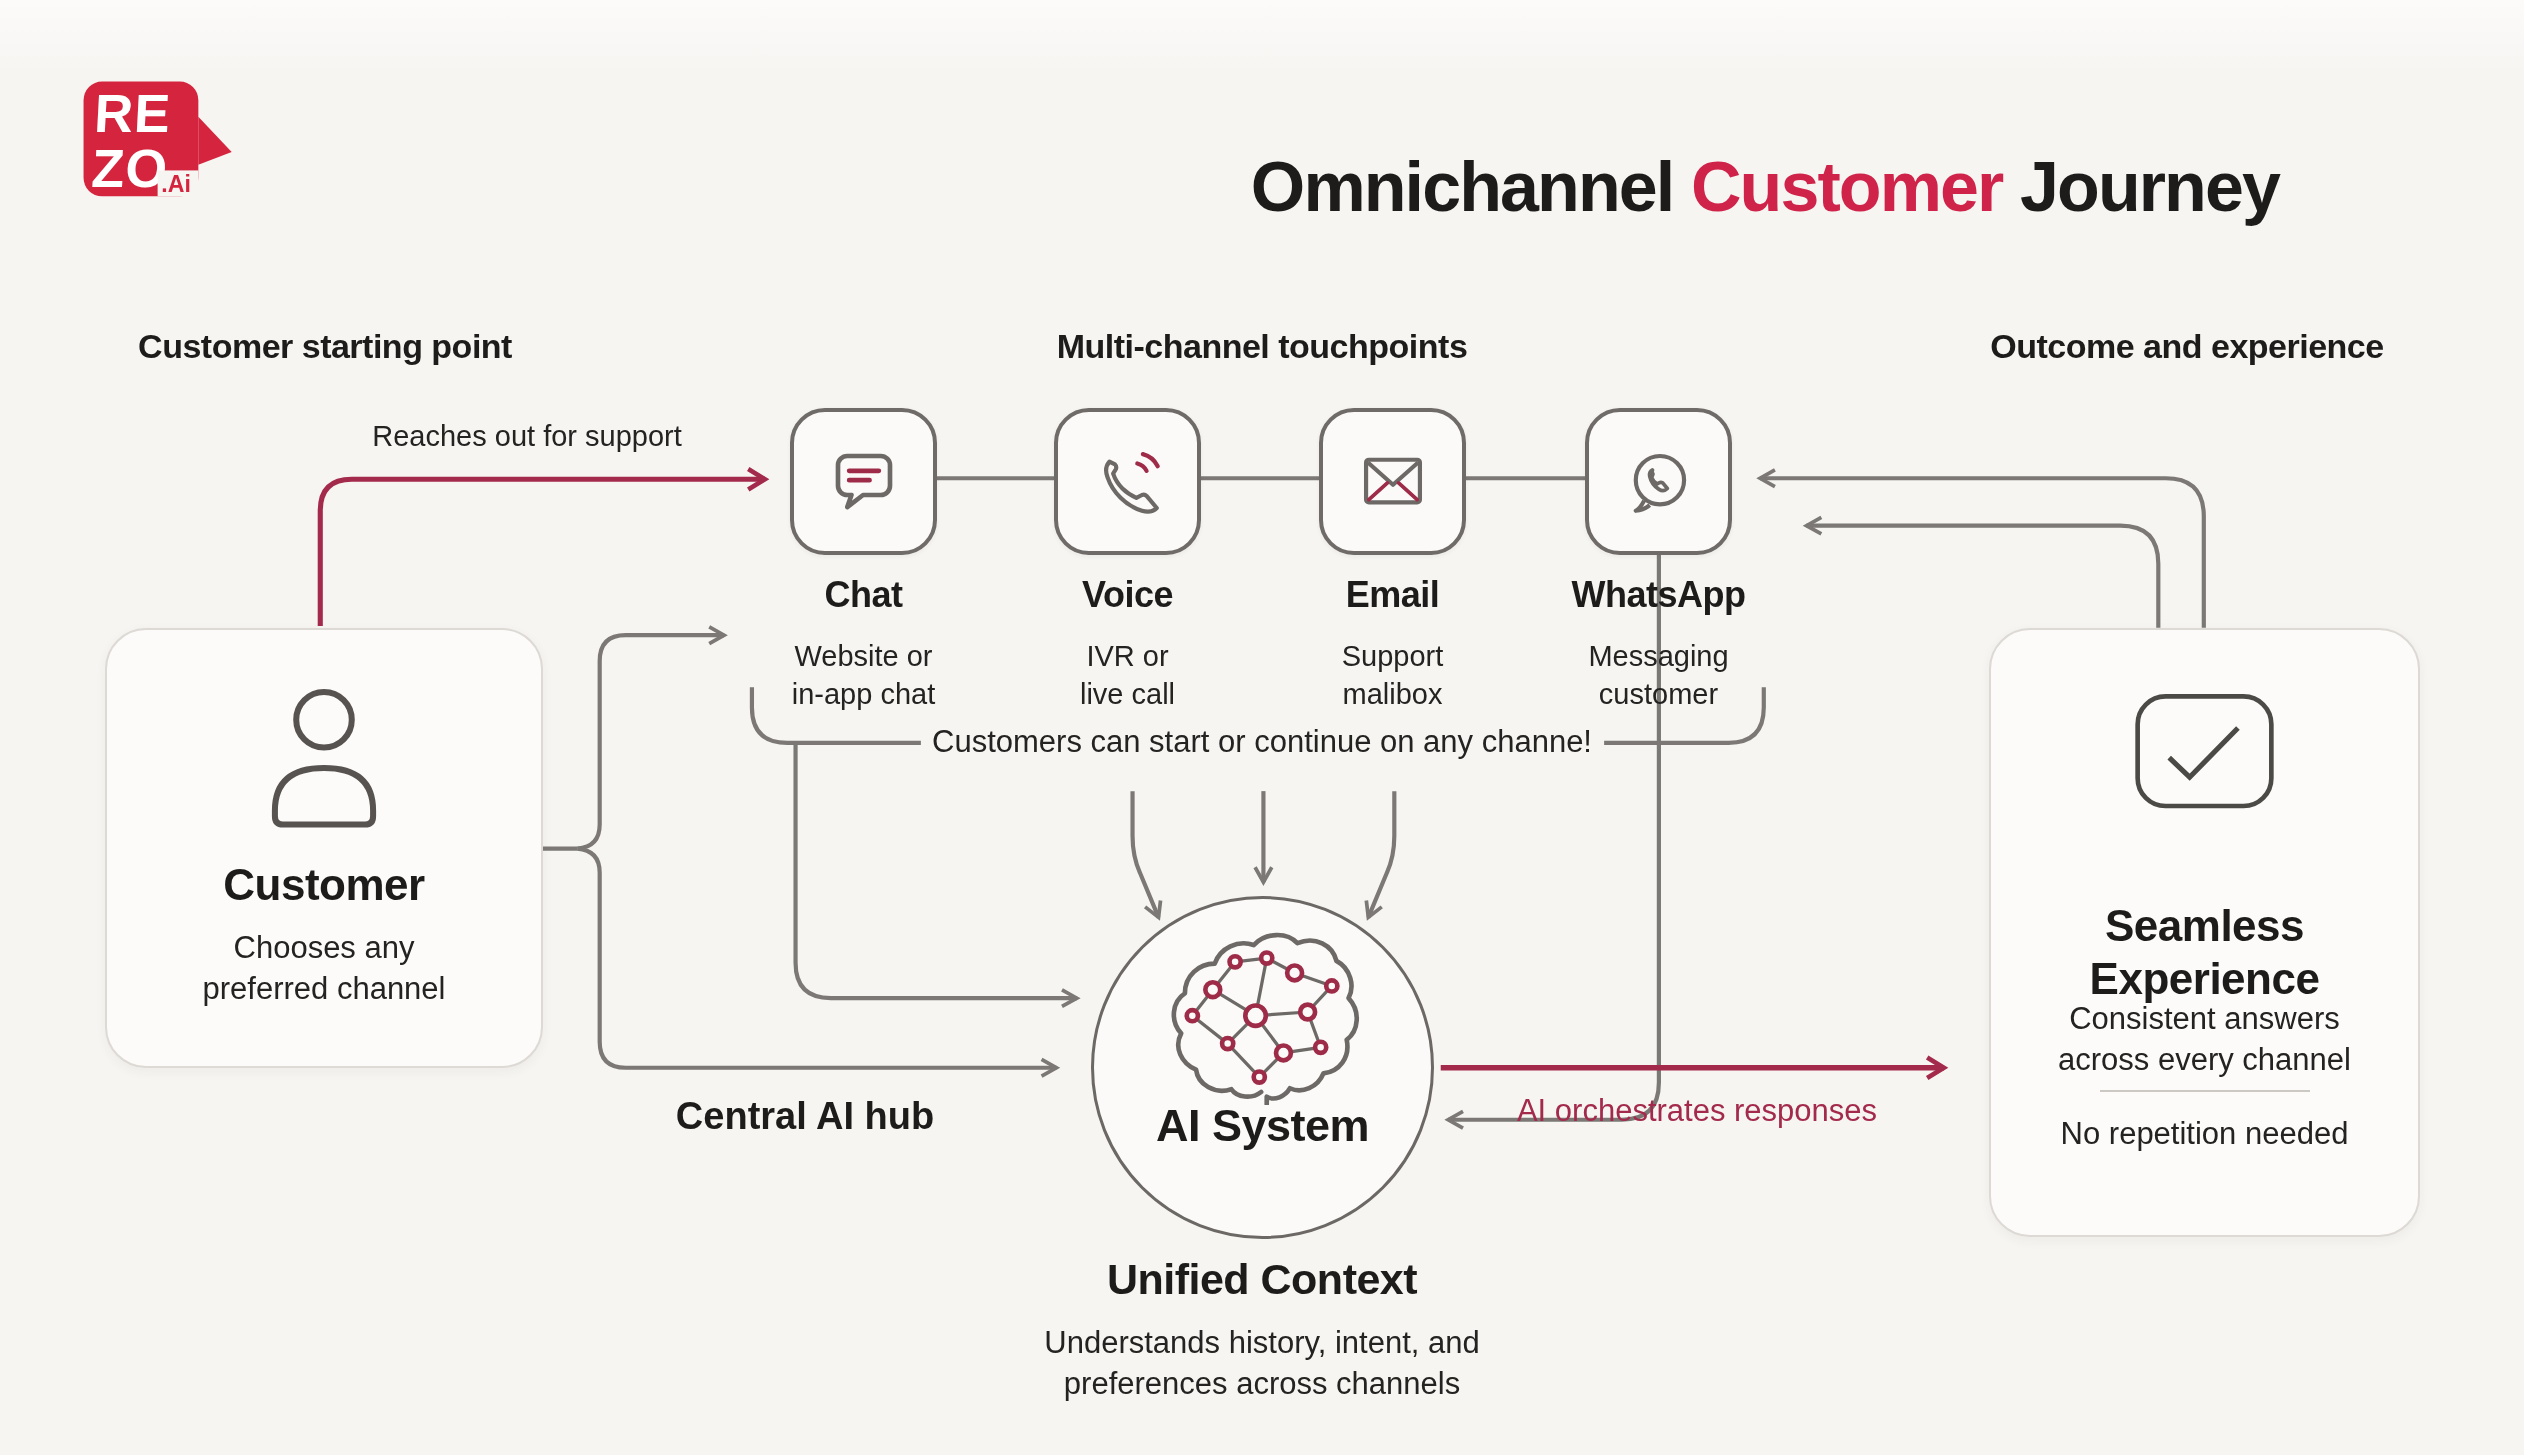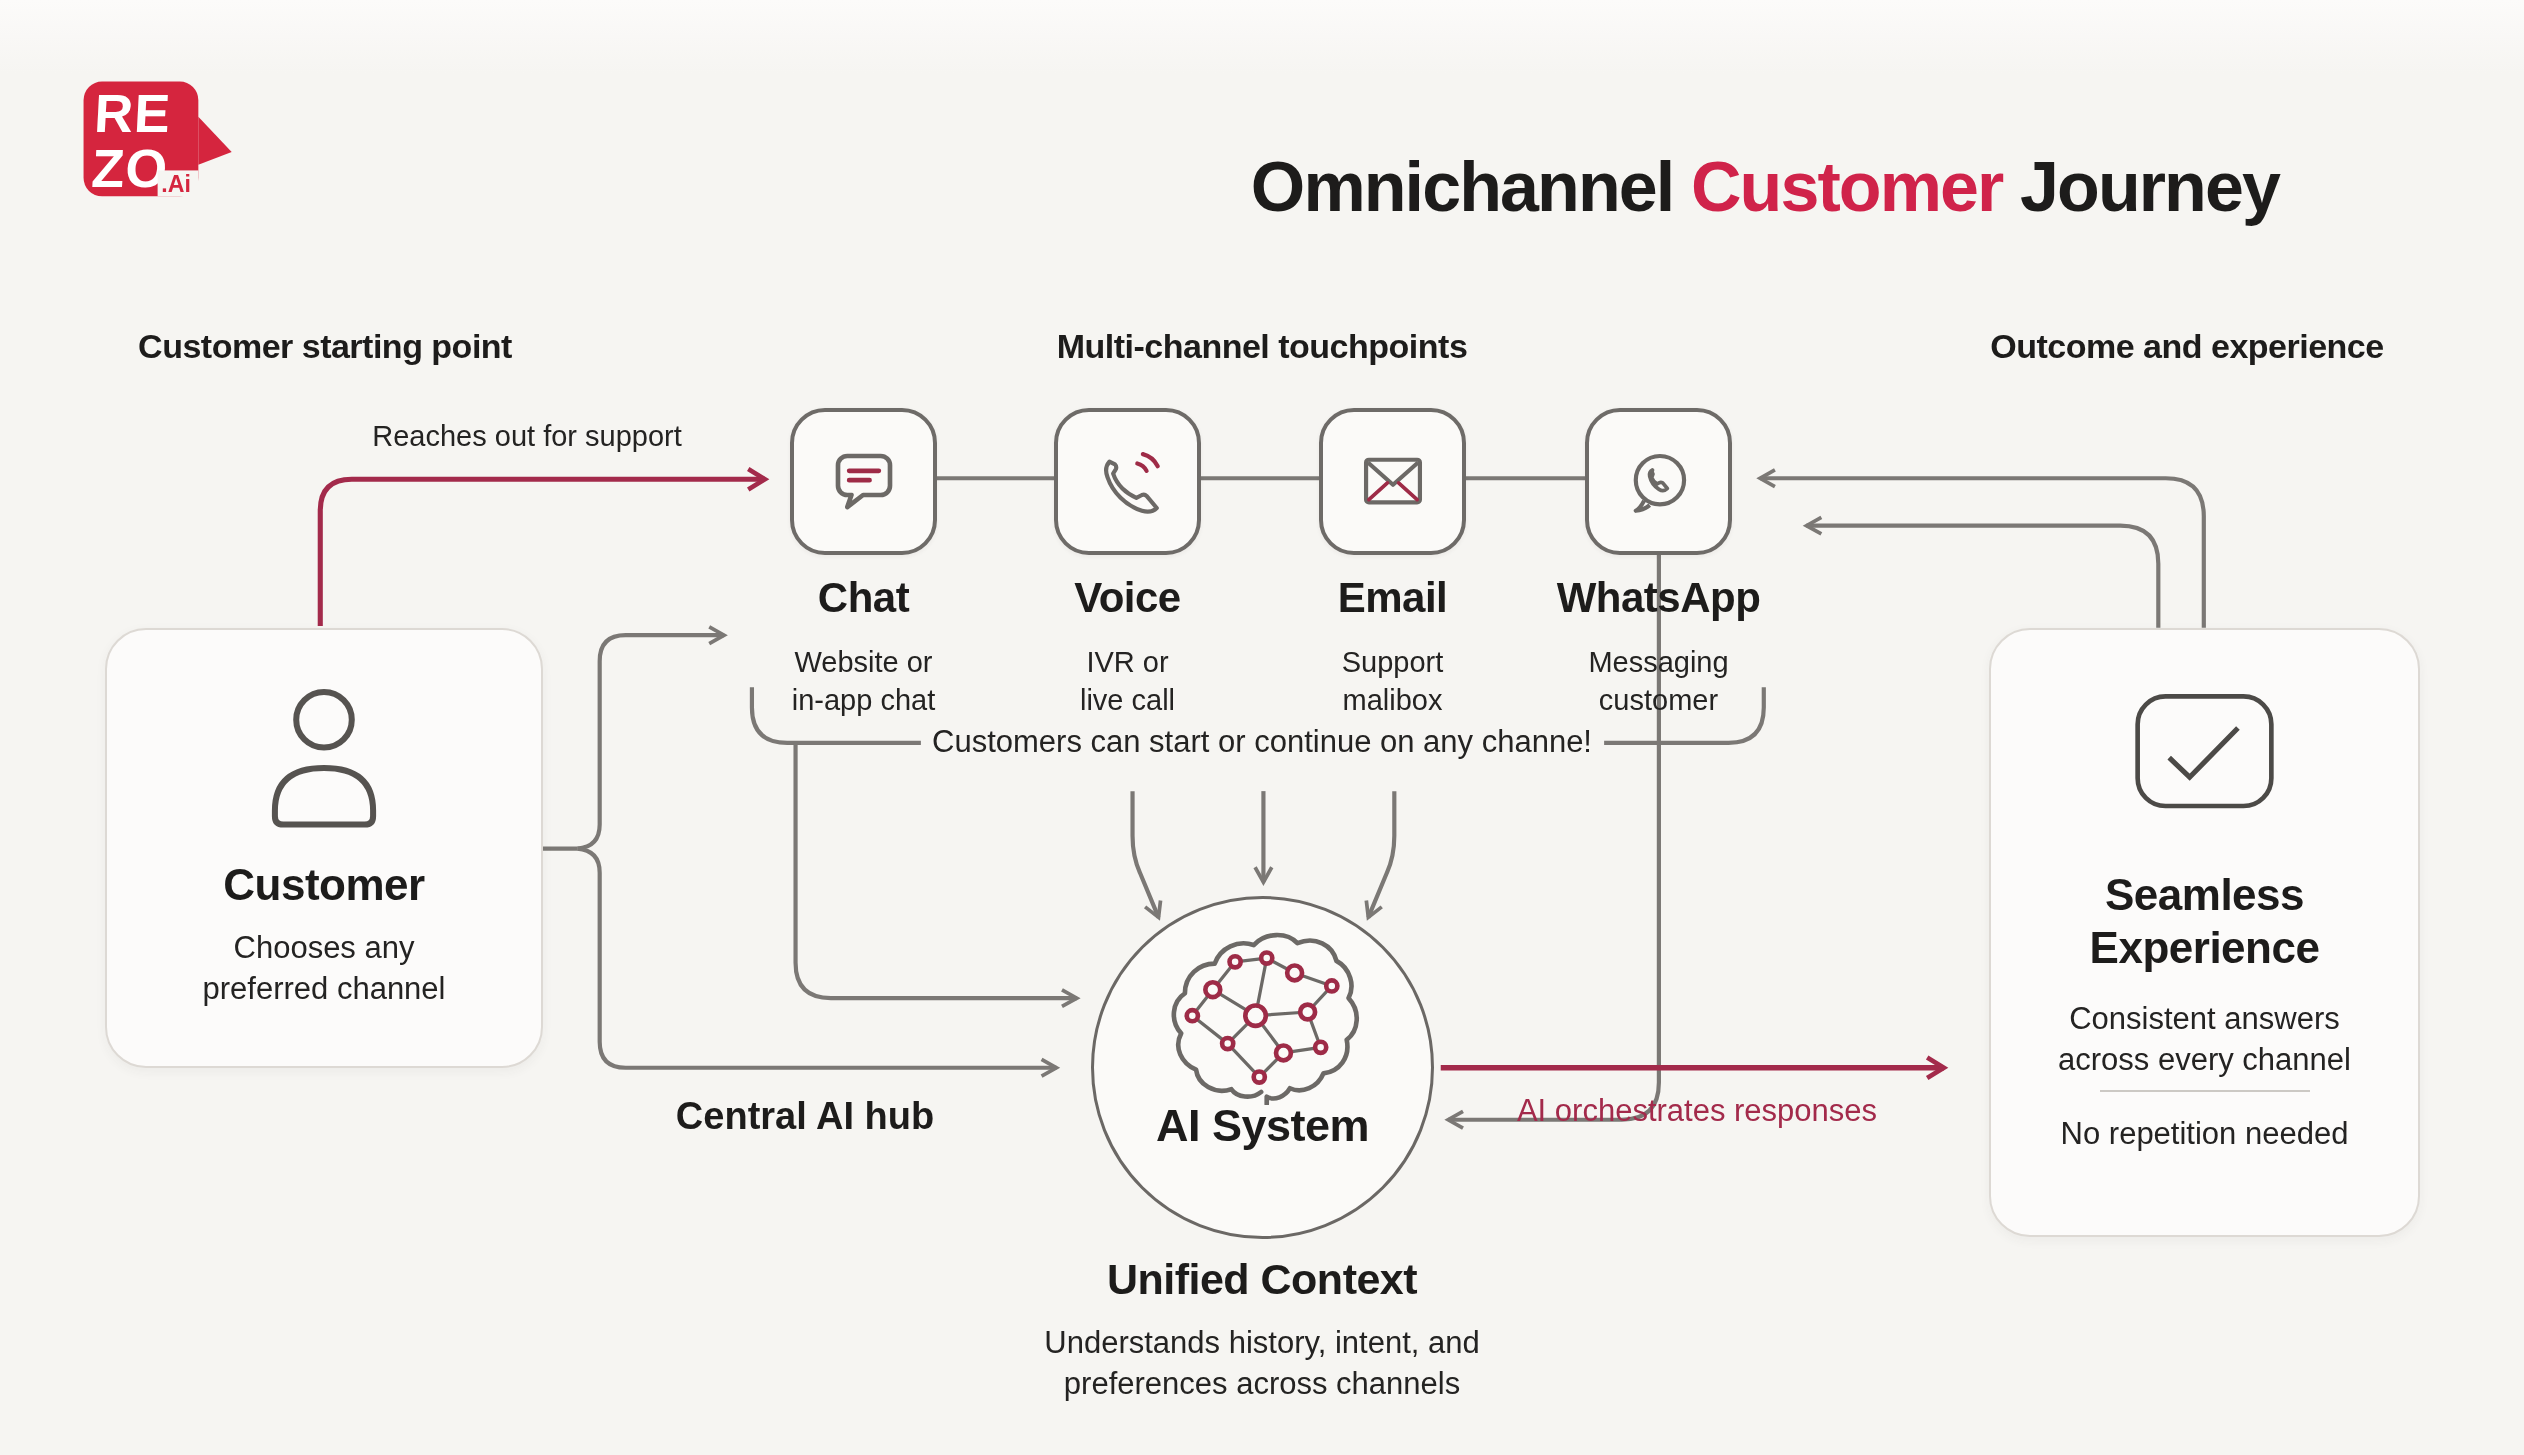--- a/index.html
+++ b/index.html
@@ -22,21 +22,21 @@
   
   #connectors{position:absolute; left:0; top:0; z-index:1;}
   
   .channel{width:241px; top:408px; z-index:2; text-align:center;}
   .tile{
     width:139px; height:139px; margin:0 auto; background:#fbfaf8;
     border:4.2px solid #6e6b68; border-radius:35px;
     display:flex; align-items:center; justify-content:center;
     box-shadow:0 1.9px 4.6px rgba(50,45,40,.05);
   }
-  .ch-name{margin-top:18.6px; font-size:42px; font-weight:800; letter-spacing:-0.5px;}
+  .ch-name{margin-top:18.6px; font-size:36px; font-weight:800; letter-spacing:-0.5px;}
   .ch-desc{margin-top:21px; font-size:29px; line-height:38px; color:#242322;}
   .ch-desc span{display:block;}
   
   .big-box{
     background:#fcfbfa; border:2.8px solid #ddd9d4; border-radius:41px;
     box-shadow:0 3.7px 11px rgba(60,55,50,.05); z-index:2;
   }
   .bb-title{font-size:44px; font-weight:800; text-align:center; letter-spacing:-0.5px;}
   .bb-sub{font-size:31px; line-height:41px; text-align:center; color:#242322;}
   .bb-sub span{display:block;}
@@ -227,21 +227,21 @@
     <span>Understands history, intent, and</span>
     <span>preferences across channels</span>
   </div>
 
   <div class="abs big-box" style="left:1989px; top:628px; width:427px; height:605px;">
     <svg class="abs" style="left:139px; top:59px;" width="149" height="130" viewBox="0 0 160 140">
       <rect x="8" y="8" width="144" height="118" rx="30" fill="none" stroke="#4c4a47" stroke-width="5"></rect>
       <path d="M42,74 L64,95 L116,42" fill="none" stroke="#4c4a47" stroke-width="5.5" stroke-linejoin="miter"></path>
     </svg>
     <div class="abs bb-title" style="left:0; top:238px; width:427px; line-height:53px;">
-      <span style="display:block;">Seamless</span>
+      <span style="display:block;margin-top:31px;">Seamless</span>
       <span style="display:block;">Experience</span>
     </div>
     <div class="abs bb-sub" style="left:0; top:368px; width:427px;">
       <span>Consistent answers</span>
       <span>across every channel</span>
     </div>
     <div class="abs divider" style="left:109px; top:460px; width:210px;"></div>
     <div class="abs bb-sub" style="left:0; top:483px; width:427px;">No repetition needed</div>
   </div>
 

